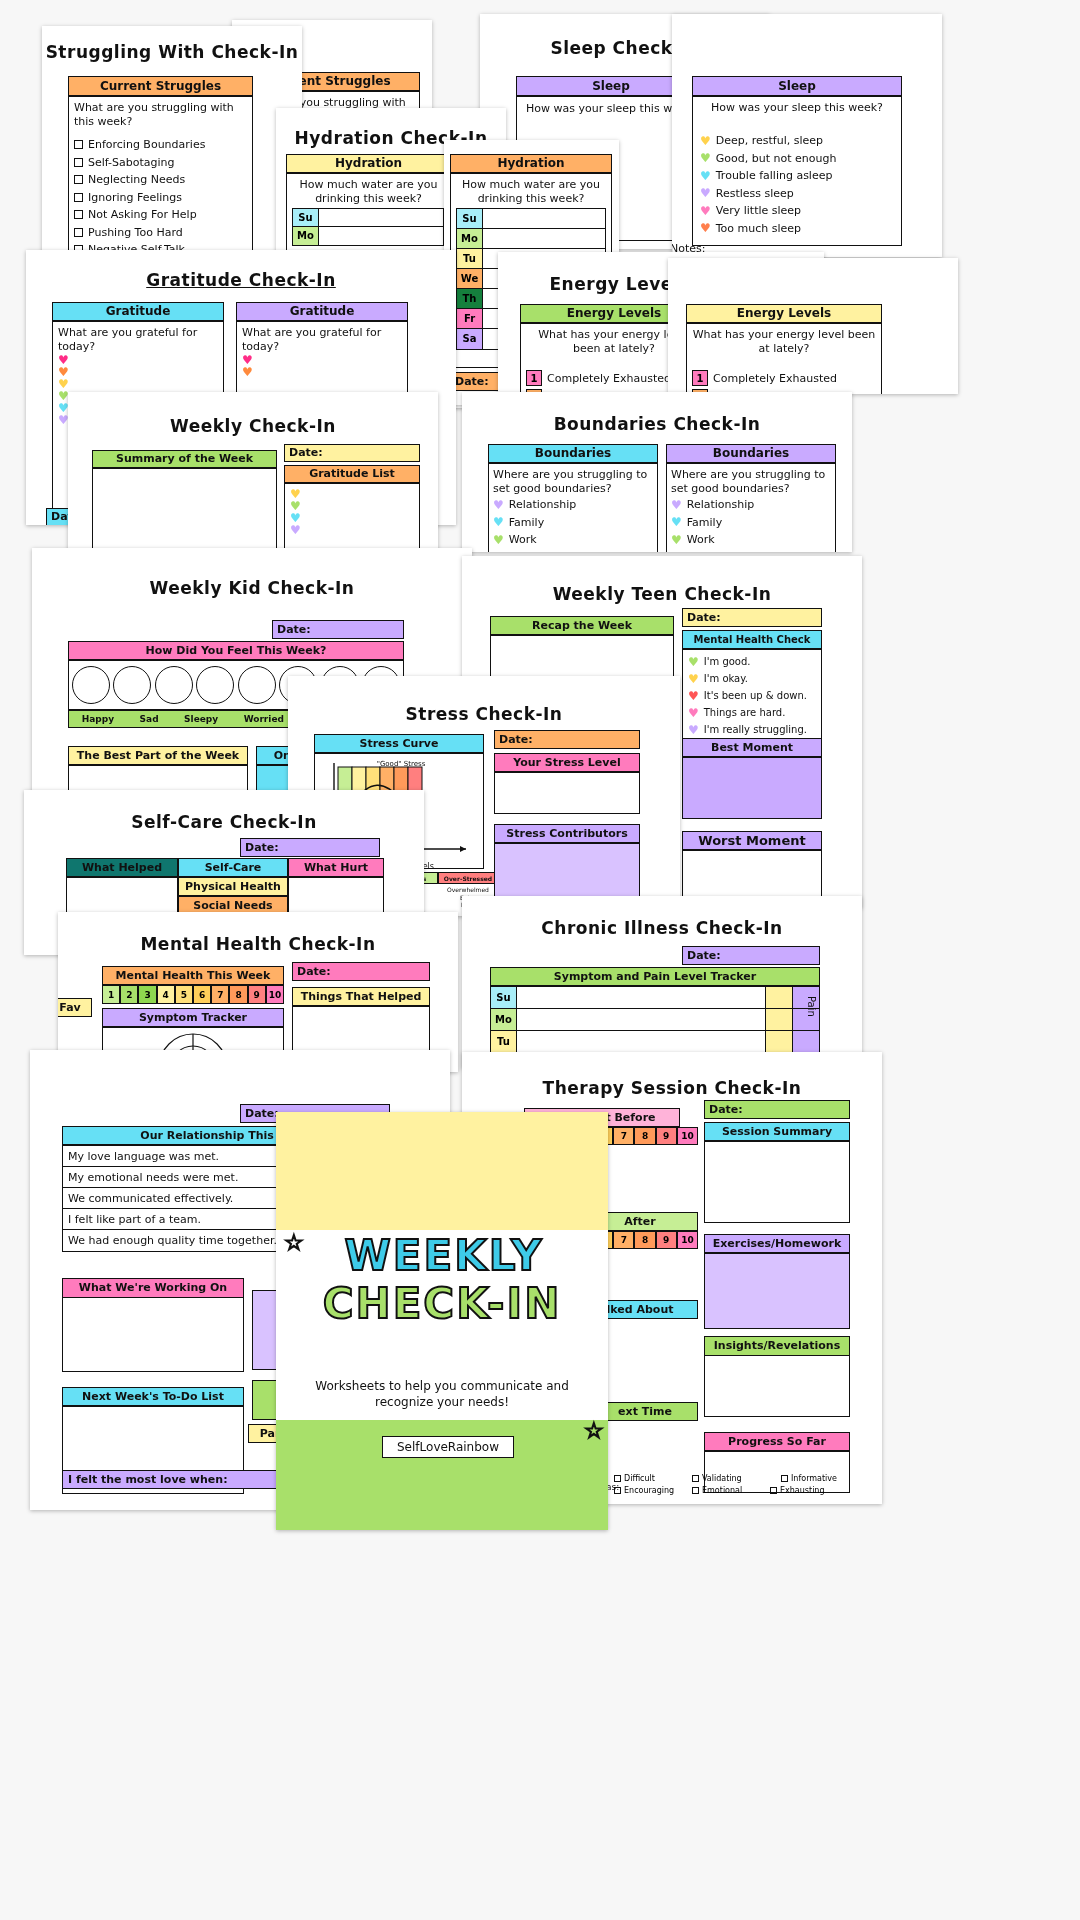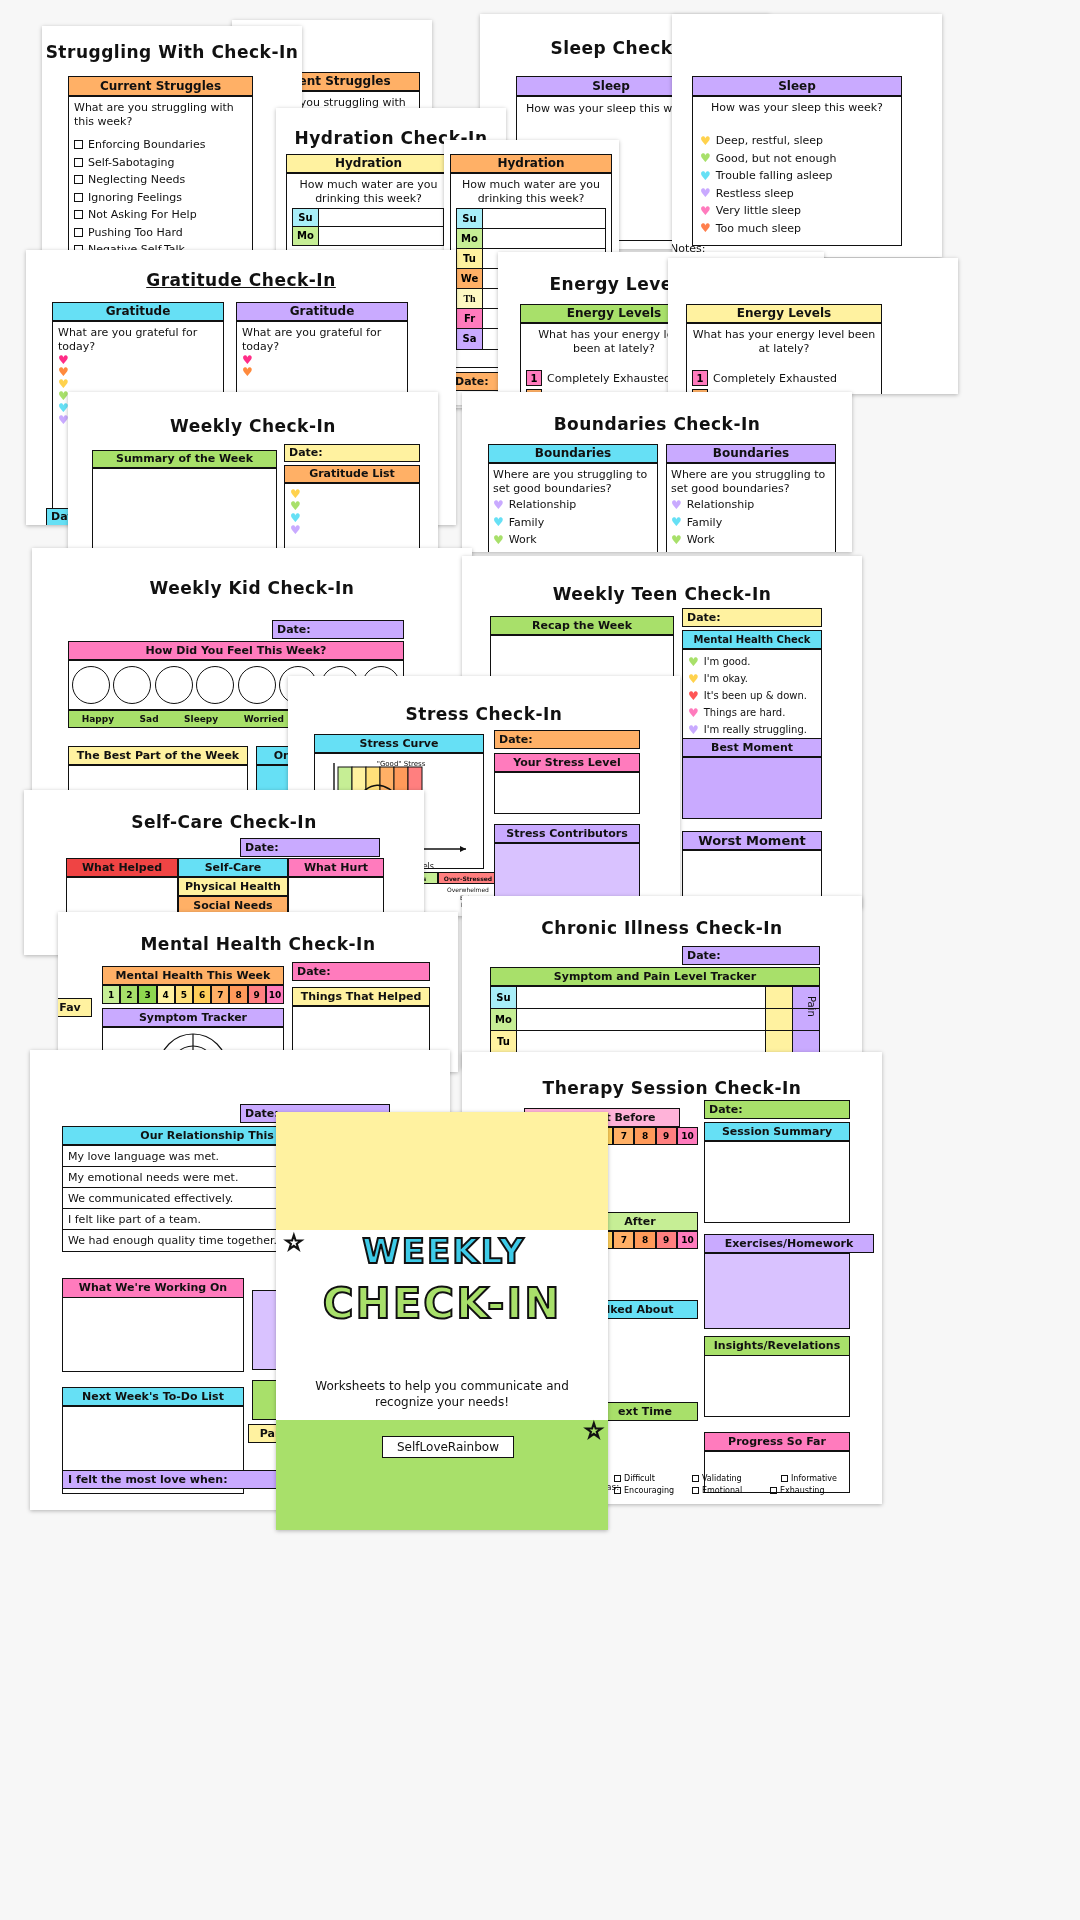--- a/index.html
+++ b/index.html
@@ -195,21 +195,21 @@
     </div>
     <div class="cellrow" style="height:20px;">
       <div class="daycell small" style="background:#fff2a0;line-height:19px;">Tu</div>
         <div style="flex:1;"></div>
     </div>
     <div class="cellrow" style="height:20px;">
       <div class="daycell small" style="background:#ffb066;line-height:19px;">We</div>
         <div style="flex:1;"></div>
     </div>
     <div class="cellrow" style="height:20px;">
-      <div class="daycell small" style="background:#fef9c3;line-height:19px;font-family:Liberation Serif, serif;">Th</div>
+      <div class="daycell small" style="background:#15803d;line-height:19px;">Th</div>
         <div style="flex:1;"></div>
     </div>
     <div class="cellrow" style="height:20px;">
       <div class="daycell small" style="background:#ff7bbd;line-height:19px;">Fr</div>
         <div style="flex:1;"></div>
     </div>
     <div class="cellrow" style="height:20px;border-bottom:none;">
       <div class="daycell small" style="background:#c9aaff;line-height:19px;">Sa</div>
         <div style="flex:1;"></div>
     </div>
@@ -452,21 +452,21 @@
   <div class="bar" style="position:absolute;left:206px;top:54px;width:146px;height:19px;background:#ffb066;font-size:11px;line-height:17px;text-align:left;padding-left:4px;">Date:</div>
   <div class="bar" style="position:absolute;left:206px;top:77px;width:146px;height:19px;background:#ff7bbd;font-size:11px;line-height:17px;">Your Stress Level</div>
   <div class="box" style="position:absolute;left:206px;top:96px;width:146px;height:42px;"></div>
   <div class="bar" style="position:absolute;left:206px;top:148px;width:146px;height:19px;background:#c9aaff;font-size:11px;line-height:17px;">Stress Contributors</div>
   <div class="box" style="position:absolute;left:206px;top:167px;width:146px;height:72px;background:#d9c2ff;"></div>
 </div>
 
 <div class="sheet" style="left:24px;top:790px;width:400px;height:165px;">
   <div class="title" style="position:absolute;left:0;top:22px;width:400px;font-size:17px;">Self-Care Check-In</div>
   <div class="bar" style="position:absolute;left:216px;top:48px;width:140px;height:19px;background:#c9aaff;font-size:11px;line-height:17px;text-align:left;padding-left:4px;">Date:</div>
-  <div class="bar" style="position:absolute;left:42px;top:68px;width:112px;height:19px;background:#ef4444;font-size:11px;line-height:17px;">What Helped</div>
+  <div class="bar" style="position:absolute;left:42px;top:68px;width:112px;height:19px;background:#0f766e;font-size:11px;line-height:17px;">What Helped</div>
   <div class="bar" style="position:absolute;left:154px;top:68px;width:110px;height:19px;background:#66e0f5;font-size:11px;line-height:17px;">Self-Care</div>
   <div class="bar" style="position:absolute;left:264px;top:68px;width:96px;height:19px;background:#ff7bbd;font-size:11px;line-height:17px;">What Hurt</div>
   <div class="bar" style="position:absolute;left:154px;top:87px;width:110px;height:19px;background:#fff2a0;font-size:11px;line-height:17px;">Physical Health</div>
   <div class="bar" style="position:absolute;left:154px;top:106px;width:110px;height:19px;background:#ffb066;font-size:11px;line-height:17px;">Social Needs</div>
   <div class="box" style="position:absolute;left:42px;top:87px;width:112px;height:78px;"></div>
   <div class="box" style="position:absolute;left:264px;top:87px;width:96px;height:38px;"></div>
   <div class="box" style="position:absolute;left:154px;top:125px;width:206px;height:40px;"></div>
 </div>
 
 <div class="sheet" style="left:58px;top:912px;width:400px;height:160px;">
@@ -573,21 +573,21 @@
     <div class="num" style="flex:1;background:#ff9a5a;font-size:9px;">8</div>
     <div class="num" style="flex:1;background:#ff8080;font-size:9px;">9</div>
     <div class="num" style="flex:1;background:#ff7bbd;font-size:9px;">10</div>
   </div>
   <div class="bar" style="position:absolute;left:120px;top:248px;width:116px;height:19px;background:#66e0f5;font-size:11px;line-height:17px;">lked About</div>
   <div class="bar" style="position:absolute;left:130px;top:350px;width:106px;height:19px;background:#a8e06a;font-size:11px;line-height:17px;">ext Time</div>
 
   <div class="bar" style="position:absolute;left:242px;top:48px;width:146px;height:19px;background:#a8e06a;font-size:11px;line-height:17px;text-align:left;padding-left:4px;">Date:</div>
   <div class="bar" style="position:absolute;left:242px;top:70px;width:146px;height:19px;background:#66e0f5;font-size:11px;line-height:17px;">Session Summary</div>
   <div class="box" style="position:absolute;left:242px;top:89px;width:146px;height:82px;"></div>
-  <div class="bar" style="position:absolute;left:242px;top:182px;width:170px;height:19px;background:#c9aaff;font-size:11px;line-height:17px;">Exercises/Homework</div>
+  <div class="bar" style="position:absolute;left:242px;top:182px;width:146px;height:19px;background:#c9aaff;font-size:11px;line-height:17px;">Exercises/Homework</div>
   <div class="box" style="position:absolute;left:242px;top:201px;width:146px;height:76px;background:#d9c2ff;"></div>
   <div class="bar" style="position:absolute;left:242px;top:284px;width:146px;height:20px;background:#a8e06a;font-size:11px;line-height:17px;">Insights/Revelations</div>
   <div class="box" style="position:absolute;left:242px;top:303px;width:146px;height:62px;"></div>
   <div class="bar" style="position:absolute;left:242px;top:380px;width:146px;height:19px;background:#ff7bbd;font-size:11px;line-height:17px;">Progress So Far</div>
   <div class="box" style="position:absolute;left:242px;top:399px;width:146px;height:42px;"></div>
 
   <div class="txt" style="position:absolute;left:144px;top:430px;font-size:9px;">as:</div>
   <div style="position:absolute;left:152px;top:422px;width:234px;font-size:8px;display:flex;flex-wrap:wrap;">
     <div class="row" style="width:78px;gap:3px;margin-bottom:3px;">
       <span class="chk" style="width:7px;height:7px;"></span>
@@ -613,19 +613,19 @@
       <span class="chk" style="width:7px;height:7px;"></span>
       <span>Exhausting</span>
     </div>
   </div>
 </div>
 
 <div class="sheet" style="left:276px;top:1112px;width:332px;height:418px;background:#ffffff;">
   <div style="position:absolute;left:0;top:0;width:332px;height:118px;background:#fff2a0;"></div>
   <div style="position:absolute;left:0;top:308px;width:332px;height:110px;background:#a8e06a;"></div>
 
-  <div class="cover-title" style="position:absolute;left:0;top:122px;width:336px;font-size:34px;color:#3ecbe8;-webkit-text-stroke:2px #111;">WEEKLY</div>
+  <div class="cover-title" style="position:absolute;left:0;top:122px;width:336px;font-size:42px;color:#3ecbe8;-webkit-text-stroke:2px #111;">WEEKLY</div>
   <div class="cover-title" style="position:absolute;left:0;top:170px;width:332px;font-size:42px;color:#a8e06a;-webkit-text-stroke:2px #111;">CHECK-IN</div>
   <div class="txt" style="position:absolute;left:26px;top:266px;width:280px;font-size:12px;text-align:center;white-space:normal;line-height:16px;">Worksheets to help you communicate and recognize your needs!</div>
   <div class="box" style="position:absolute;left:106px;top:324px;width:132px;height:22px;background:#fff;text-align:center;font-size:12px;line-height:20px;color:#111;">SelfLoveRainbow</div>
   <div style="position:absolute;left:8px;top:118px;font-size:22px;color:#fff2a0;-webkit-text-stroke:1.5px #111;">☆</div>
   <div style="position:absolute;left:308px;top:306px;font-size:22px;color:#fff2a0;-webkit-text-stroke:1.5px #111;">☆</div>
 </div>
 
 </body></html>

